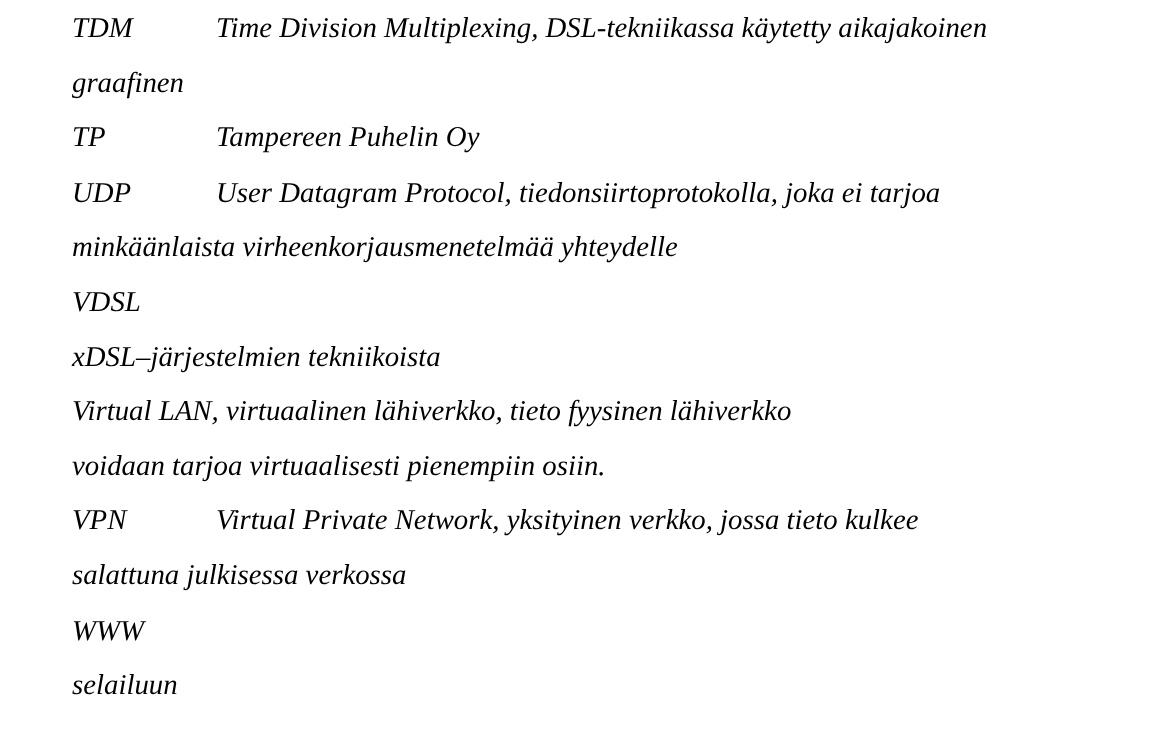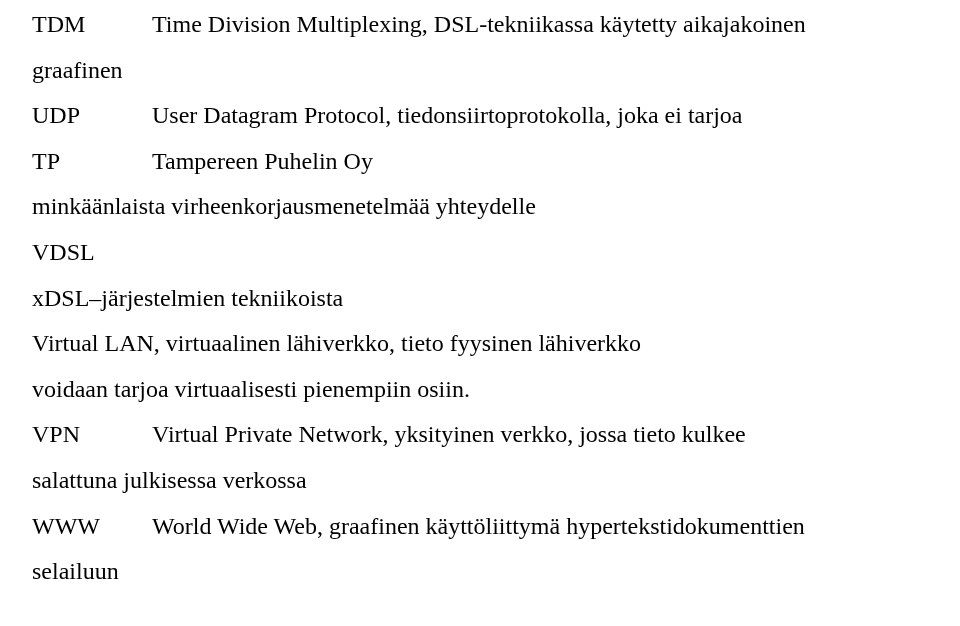--- a/index.html
+++ b/index.html
@@ -7,21 +7,22 @@
     padding: 0;
     width: 960px;
     height: 626px;
     background: #fff;
     font-family: "Times New Roman", Times, serif;
     font-size: 24px;
     color: #000;
     line-height: 1.9;
   }
   .page {
-    padding: 2px 40px 0 32px;
+    padding: 2px 40px 0 60px;
+    font-style: italic;
   }
   .row {
     display: flex;
     align-items: baseline;
   }
   .abbr {
     width: 120px;
     flex: 0 0 120px;
   }
   .def {
@@ -36,27 +37,27 @@
 
 <div class="page">
 
   <div class="row">
     <span class="abbr">TDM</span>
     <span class="def">Time Division Multiplexing, DSL-tekniikassa käytetty aikajakoinen</span>
   </div>
   <div class="cont">graafinen</div>
 
   <div class="row">
-    <span class="abbr">UDP</span>
-    <span class="def">User Datagram Protocol, tiedonsiirtoprotokolla, joka ei tarjoa</span>
+    <span class="abbr">TP</span>
+    <span class="def">Tampereen Puhelin Oy</span>
   </div>
 
   <div class="row">
-    <span class="abbr">TP</span>
-    <span class="def">Tampereen Puhelin Oy</span>
+    <span class="abbr">UDP</span>
+    <span class="def">User Datagram Protocol, tiedonsiirtoprotokolla, joka ei tarjoa</span>
   </div>
   <div class="cont">minkäänlaista virheenkorjausmenetelmää yhteydelle</div>
 
   <div class="row">
     <span class="abbr">VDSL</span>
   </div>
   <div class="cont">xDSL–järjestelmien tekniikoista</div>
 
   <div class="row">
     <span class="def">Virtual LAN, virtuaalinen lähiverkko, tieto fyysinen lähiverkko</span>
@@ -64,17 +65,16 @@
   <div class="cont">voidaan tarjoa virtuaalisesti pienempiin osiin.</div>
 
   <div class="row">
     <span class="abbr">VPN</span>
     <span class="def">Virtual Private Network, yksityinen verkko, jossa tieto kulkee</span>
   </div>
   <div class="cont">salattuna julkisessa verkossa</div>
 
   <div class="row">
     <span class="abbr">WWW</span>
-    <span class="def">World Wide Web, graafinen käyttöliittymä hypertekstidokumenttien</span>
   </div>
   <div class="cont">selailuun</div>
 
 </div>
 
 </body></html>

